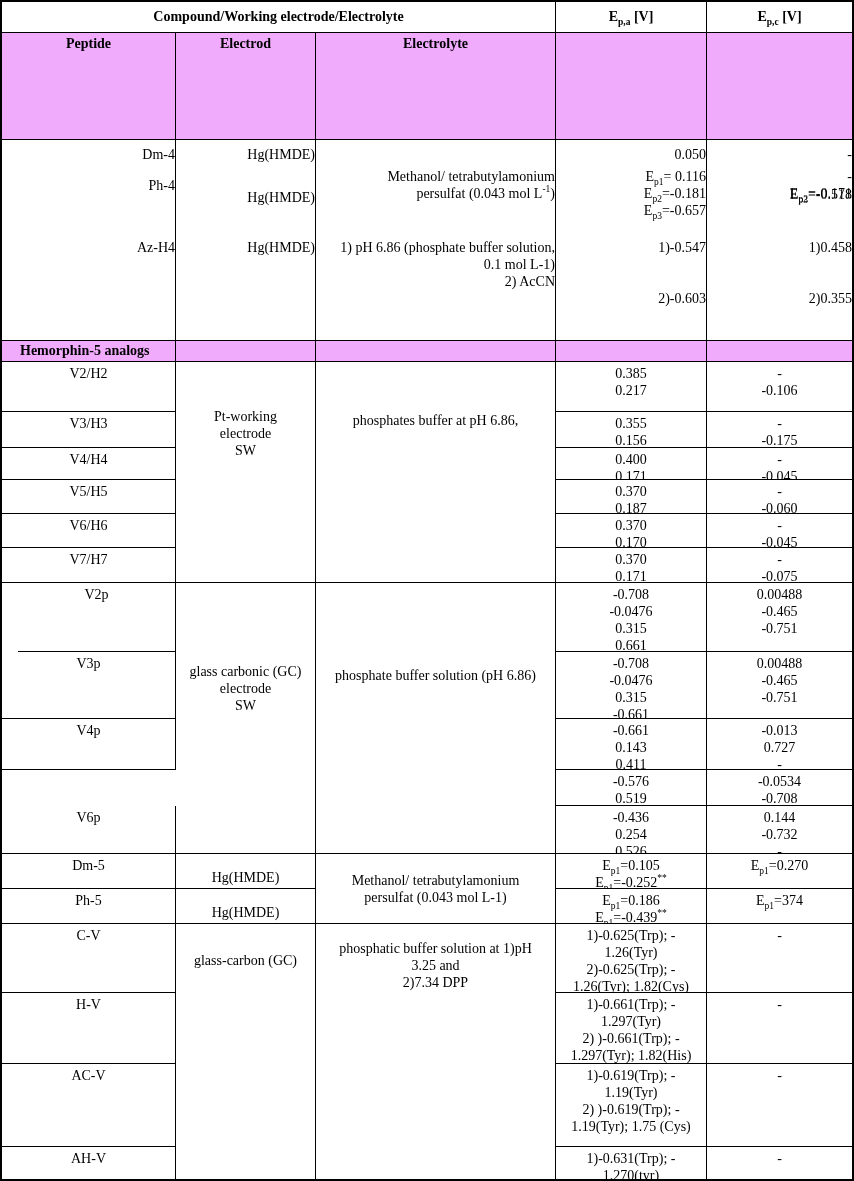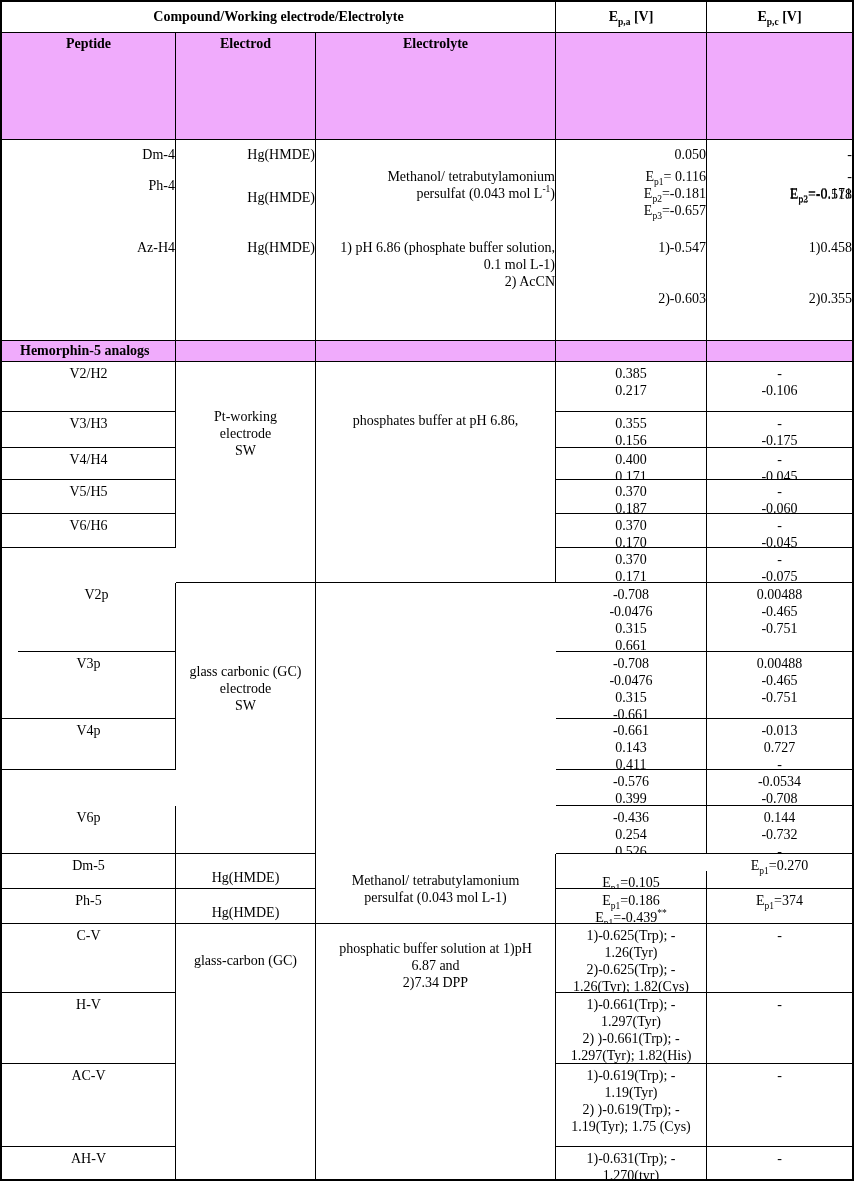--- a/index.html
+++ b/index.html
@@ -102,20 +102,23 @@
       </div>
     <div class="c lines" style="grid-area:7/1/8/2;">
         <div class="ln">V4/H4</div>
       </div>
     <div class="c lines" style="grid-area:8/1/9/2;">
         <div class="ln">V5/H5</div>
       </div>
     <div class="c lines" style="grid-area:9/1/10/2;">
         <div class="ln">V6/H6</div>
       </div>
+    <div class="c lines" style="grid-area:10/1/11/2;">
+        <div class="ln">V7/H7</div>
+      </div>
 
     <div class="c lines" style="grid-area:5/2/11/3;padding-top:46px;">
         <div class="ln">Pt-working</div>
         <div class="ln">electrode</div>
         <div class="ln">SW</div>
       </div>
     <div class="c lines" style="grid-area:5/3/11/4;padding-top:50px;">
         <div class="ln">phosphates buffer at pH 6.86,</div>
       </div>
 
@@ -179,20 +182,23 @@
         <div class="ln">V4p</div>
       </div>
     <div class="c lines" style="grid-area:15/1/16/2;">
         <div class="ln">V6p</div>
       </div>
 
     <div class="c lines" style="grid-area:11/2/16/3;padding-top:80px;">
         <div class="ln">glass carbonic (GC)</div>
         <div class="ln">electrode</div>
         <div class="ln">SW</div>
+      </div>
+    <div class="c lines" style="grid-area:11/3/16/4;padding-top:84px;">
+        <div class="ln">phosphate buffer solution (pH 6.86)</div>
       </div>
 
     <div class="c lines" style="grid-area:11/4/12/5;">
         <div class="ln">-0.708</div>
         <div class="ln">-0.0476</div>
         <div class="ln">0.315</div>
         <div class="ln">0.661</div>
       </div>
     <div class="c lines" style="grid-area:12/4/13/5;">
         <div class="ln">-0.708</div>
@@ -200,21 +206,21 @@
         <div class="ln">0.315</div>
         <div class="ln">-0.661</div>
       </div>
     <div class="c lines" style="grid-area:13/4/14/5;">
         <div class="ln">-0.661</div>
         <div class="ln">0.143</div>
         <div class="ln">0.411</div>
       </div>
     <div class="c lines" style="grid-area:14/4/15/5;">
         <div class="ln">-0.576</div>
-        <div class="ln">0.399</div>
+        <div class="ln">0.519</div>
       </div>
     <div class="c lines" style="grid-area:15/4/16/5;">
         <div class="ln">-0.436</div>
         <div class="ln">0.254</div>
         <div class="ln">0.526</div>
       </div>
 
     <div class="c lines br0" style="grid-area:11/5/12/6;">
         <div class="ln">0.00488</div>
         <div class="ln">-0.465</div>
@@ -252,21 +258,21 @@
       </div>
     <div class="c vbot" style="grid-area:17/2/18/3;">
         <div class="ln">Hg(HMDE)</div>
       </div>
 
     <div class="c vcent" style="grid-area:16/3/18/4;">
         <div class="ln">Methanol/ tetrabutylamonium</div>
         <div class="ln">persulfat (0.043 mol L-1)</div>
       </div>
 
-    <div class="c lines" style="grid-area:16/4/17/5;margin-top:17px;">
+    <div class="c lines" style="grid-area:16/4/17/5;">
         <div class="ln">E<sub>p1</sub>=0.105</div>
         <div class="ln">E<sub>p1</sub>=-0.252<sup>**</sup></div>
       </div>
     <div class="c lines" style="grid-area:17/4/18/5;">
         <div class="ln">E<sub>p1</sub>=0.186</div>
         <div class="ln">E<sub>p1</sub>=-0.439<sup>**</sup></div>
       </div>
     <div class="c lines br0" style="grid-area:16/5/17/6;">
         <div class="ln">E<sub>p1</sub>=0.270</div>
       </div>
@@ -285,21 +291,21 @@
       </div>
     <div class="c lines bb0" style="grid-area:21/1/22/2;">
         <div class="ln">AH-V</div>
       </div>
 
     <div class="c lines bb0" style="grid-area:18/2/22/3;padding-top:28px;">
         <div class="ln">glass-carbon (GC)</div>
       </div>
     <div class="c lines bb0" style="grid-area:18/3/22/4;padding-top:16px;">
         <div class="ln">phosphatic buffer solution at 1)pH</div>
-        <div class="ln">6.87 and</div>
+        <div class="ln">3.25 and</div>
         <div class="ln">2)7.34 DPP</div>
       </div>
 
     <div class="c lines" style="grid-area:18/4/19/5;">
         <div class="ln">1)-0.625(Trp); -</div>
         <div class="ln">1.26(Tyr)</div>
         <div class="ln">2)-0.625(Trp); -</div>
         <div class="ln">1.26(Tyr); 1.82(Cys)</div>
       </div>
     <div class="c lines" style="grid-area:19/4/20/5;">

